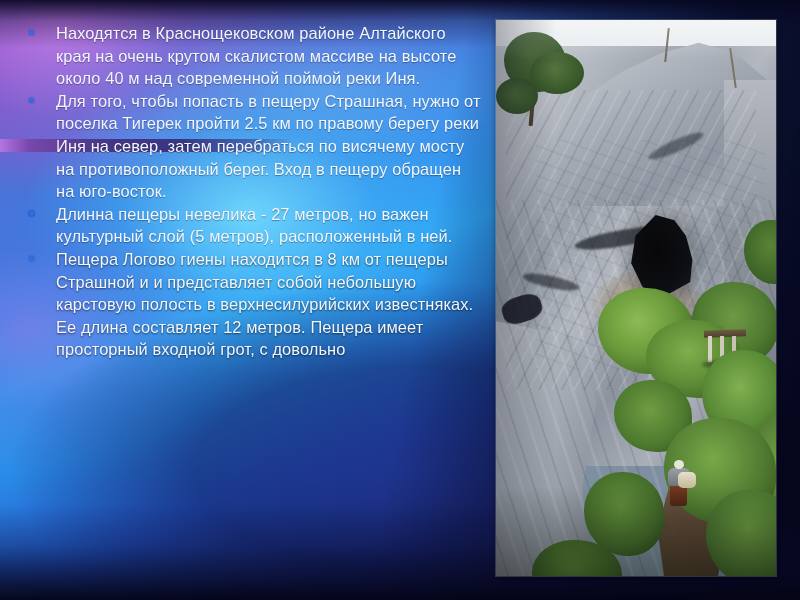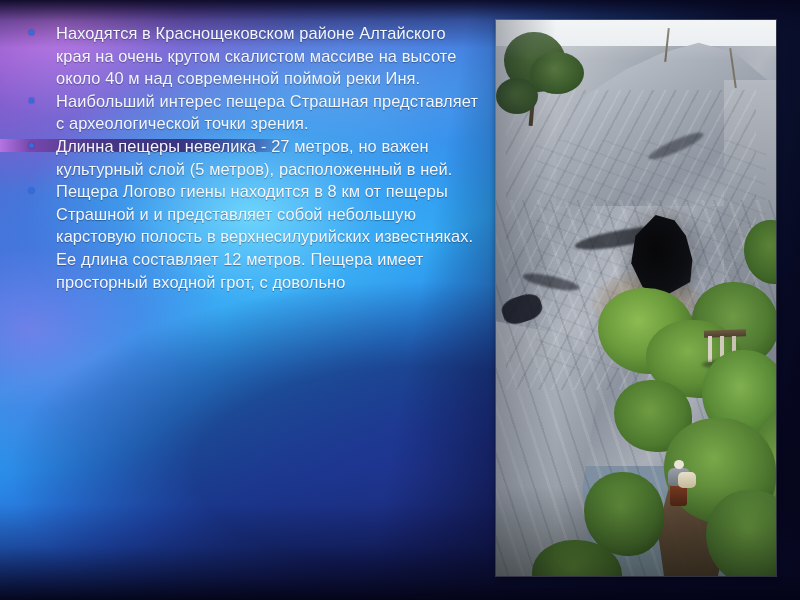--- a/index.html
+++ b/index.html
@@ -248,21 +248,24 @@
   <div class="bg-band"></div>
 
   <div id="text-col">
     <ul class="bullets">
       <li>
         <span class="dot"></span>
         <span>Находятся в Краснощековском районе Алтайского края на очень крутом скалистом массиве на высоте около 40 м над современной поймой реки Иня.</span>
       </li>
       <li>
         <span class="dot"></span>
-        <span> Наибольший интерес пещера Страшная представляет с археологической точки зрения.</span>
+        <span>Для того, чтобы попасть в пещеру Страшная, нужно от поселка Тигерек пройти 2.5 км по правому берегу реки Иня на север, затем перебраться по висячему мосту на противоположный берег. Вход в пещеру обращен на юго-восток.</span>
+      </li>
+      <li>
+        <span class="dot"></span>
       </li>
       <li>
         <span class="dot"></span>
         <span> Длинна пещеры невелика - 27 метров, но важен культурный слой (5 метров), расположенный в ней.</span>
       </li>
       <li>
         <span class="dot"></span>
         <span>Пещера Логово гиены находится в 8 км от пещеры Страшной и и представляет собой небольшую карстовую полость в верхнесилурийских известняках. Ее длина составляет 12 метров. Пещера имеет просторный входной грот, с довольно</span>
       </li>
     </ul>

